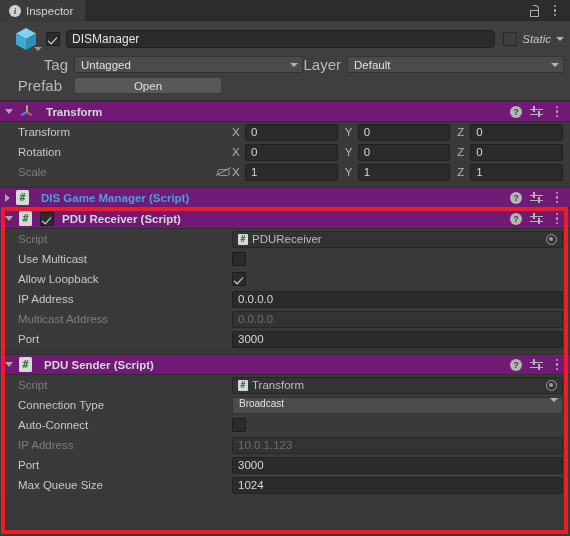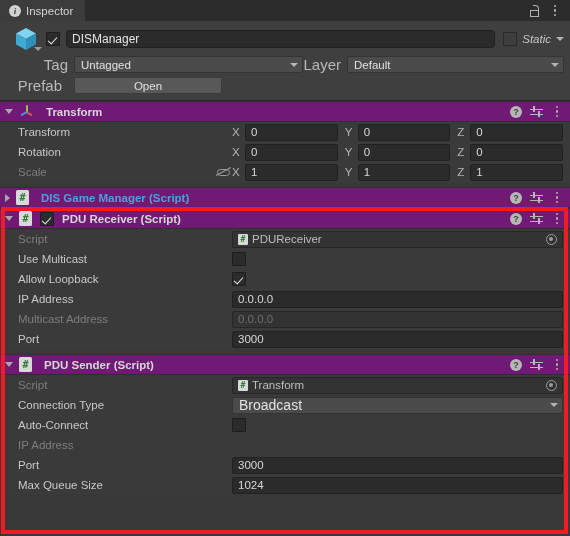--- a/index.html
+++ b/index.html
@@ -157,22 +157,22 @@
   .picker {
     margin-left: auto; width: 11px; height: 11px; border-radius: 50%;
     border: 1.3px solid #9c9c9c; position: relative; flex: none;
   }
   .picker::after {
     content: ""; position: absolute; left: 2.3px; top: 2.3px;
     width: 4px; height: 4px; border-radius: 50%; background: #9c9c9c;
   }
   .dd-field {
     flex: 1; height: 17px; background: #4b4b4b; border: 1px solid #343434;
-    border-radius: 2px; display: flex; align-items: center; padding: 0 4px 0 6px;
-    color: #e2e2e2; font-size: 14px;
+    border-radius: 2px; display: flex; align-items: flex-start; padding: 0 4px 0 6px;
+    color: #e2e2e2; font-size: 10px;
   }
   .dd-field .caret { margin-left: auto; }
 
   
   .vec { flex: 1; display: flex; align-items: center; gap: 0; }
   .vcell { display: flex; align-items: center; flex: 1; }
   .vcell + .vcell { margin-left: 7px; }
   .axis { width: 13px; color: #b4b4b4; font-size: 11.5px; flex: none; text-align: left; }
   .linkoff { width: 16px; flex: none; position: relative; height: 12px; }
   .linkoff .e {
@@ -470,20 +470,23 @@
         <span>Broadcast</span>
         <span class="caret"></span>
       </div>
     </div>
     <div class="prow">
       <span class="plabel">Auto-Connect</span>
       <span class="chk"></span>
     </div>
     <div class="prow">
       <span class="plabel dim">IP Address</span>
+      <div class="field dim">
+          <span>10.0.1.123</span>
+        </div>
     </div>
     <div class="prow">
       <span class="plabel">Port</span>
       <div class="field">
           <span>3000</span>
         </div>
     </div>
     <div class="prow">
       <span class="plabel">Max Queue Size</span>
       <div class="field">

